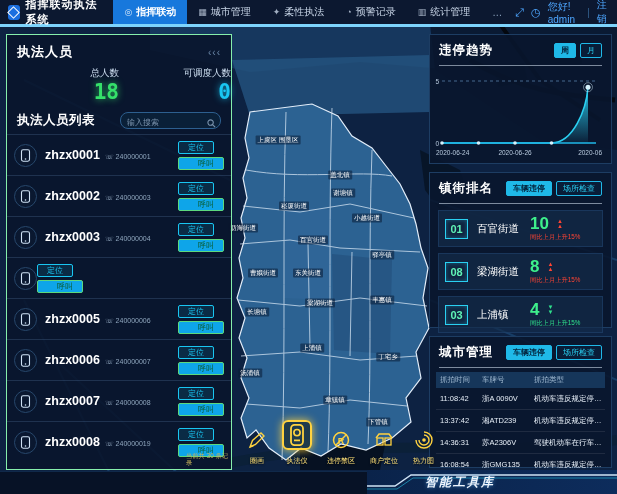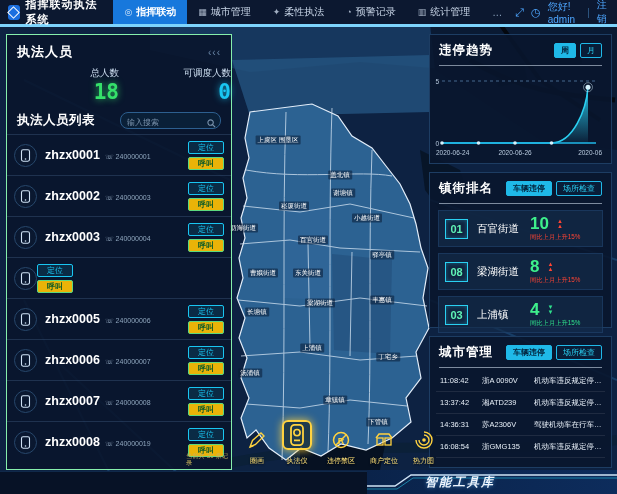--- a/index.html
+++ b/index.html
@@ -46,21 +46,21 @@
   .search input::placeholder{color:#7b93ad;}
   .p-row{display:flex;align-items:center;height:41px;border-top:1px solid rgba(110,150,200,.22);padding:0 7px;box-sizing:border-box;}
   .p-avatar{width:21px;height:21px;border-radius:50%;background:#0a1830;border:1px solid #27476b;
     display:flex;align-items:center;justify-content:center;flex:none;}
   .p-info{flex:1;padding-left:8px;display:flex;align-items:baseline;min-width:0;}
   .p-name{font-size:12.5px;font-weight:bold;color:#fff;}
   .p-phone{font-size:7px;color:#8fa6bd;margin-left:5px;}
   .p-btns{display:flex;flex-direction:column;gap:3px;flex:none;}
   .mini-btn{width:34px;font-size:8px;line-height:11px;text-align:center;border-radius:2px;cursor:pointer;}
   .btn-locate{border:1px solid #19c6f2;color:#19c6f2;background:rgba(25,198,242,.12);}
-  .btn-call{border:1px solid #5cd97e;color:#0a5a28;background:#eab308;font-weight:bold;}
+  .btn-call{border:1px solid #5cd97e;color:#0a5a28;background:#0ea5e9;font-weight:normal;padding-left:10px;}
   
   .right-col{position:absolute;right:5px;top:34px;width:183px;z-index:20;display:flex;flex-direction:column;gap:8px;}
   .r-panel{background:rgba(9,22,45,.9);border:1px solid #1d3d63;box-sizing:border-box;}
   .rp-head{display:flex;align-items:center;padding:7px 9px 3px;}
   .rp-title{font-size:12.5px;font-weight:bold;letter-spacing:1px;color:#fff;flex:none;}
   .rp-btns{margin-left:auto;display:flex;}
   .pill{font-size:8px;padding:1px 6px;border:1px solid #1fb9e8;color:#2ad0f2;
     background:rgba(10,40,70,.4);border-radius:2px;margin-left:4px;cursor:pointer;white-space:nowrap;}
   .pill.active{background:#1fb9e8;color:#03243d;font-weight:bold;}
   .divider{height:1px;background:rgba(220,235,250,.55);margin:3px 9px 2px;}
@@ -444,20 +444,25 @@
 
     <section class="r-panel" style="height:132px">
       <div class="rp-head">
         <span class="rp-title">城市管理</span>
         <span class="rp-btns" id="today-btns">
             <span class="pill active">车辆违停</span>
             <span class="pill">场所检查</span>
           </span>
       </div>
       <div class="divider"></div>
+      <div class="t-head" id="today-head">
+          <span class="c-time">抓拍时间</span>
+          <span class="c-plate">车牌号</span>
+          <span class="c-type">抓拍类型</span>
+        </div>
       <div id="today-rows">
           <div class="t-row">
             <span class="c-time">11:08:42</span>
             <span class="c-plate">浙A 0090V</span>
             <span class="c-type">机动车违反规定停放…</span>
           </div>
           <div class="t-row">
             <span class="c-time">13:37:42</span>
             <span class="c-plate">湘ATD239</span>
             <span class="c-type">机动车违反规定停放…</span>

